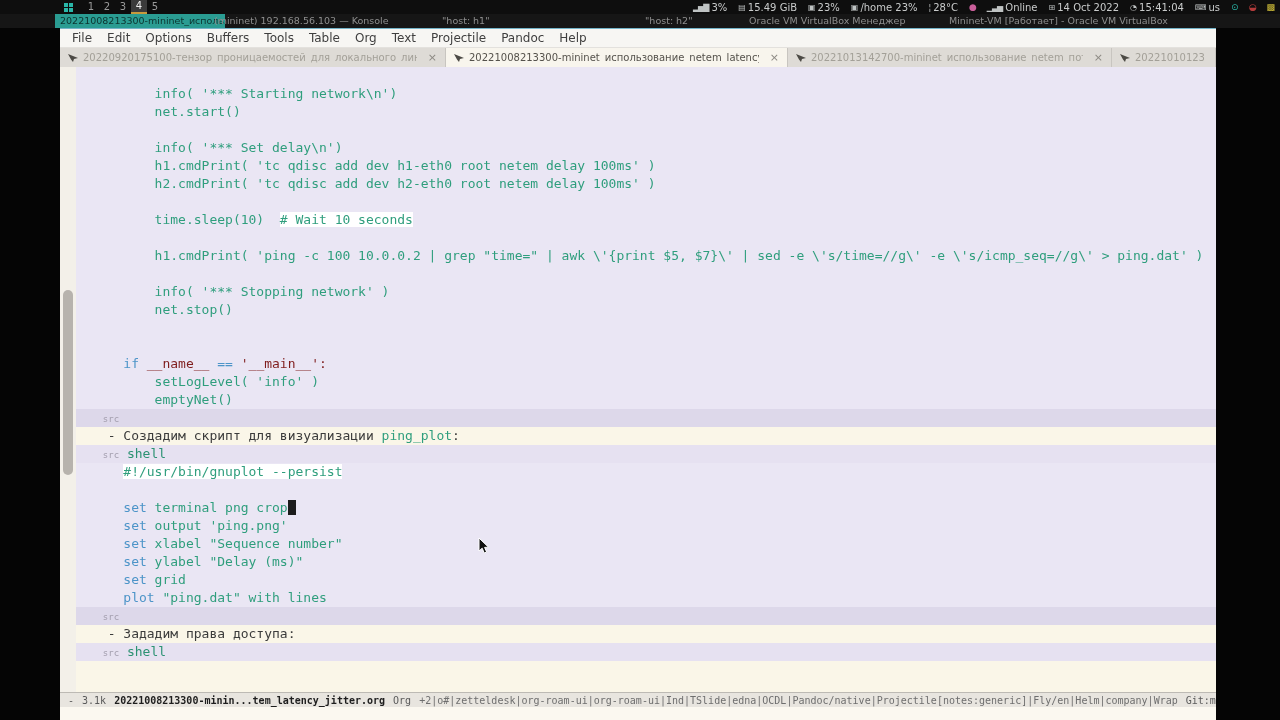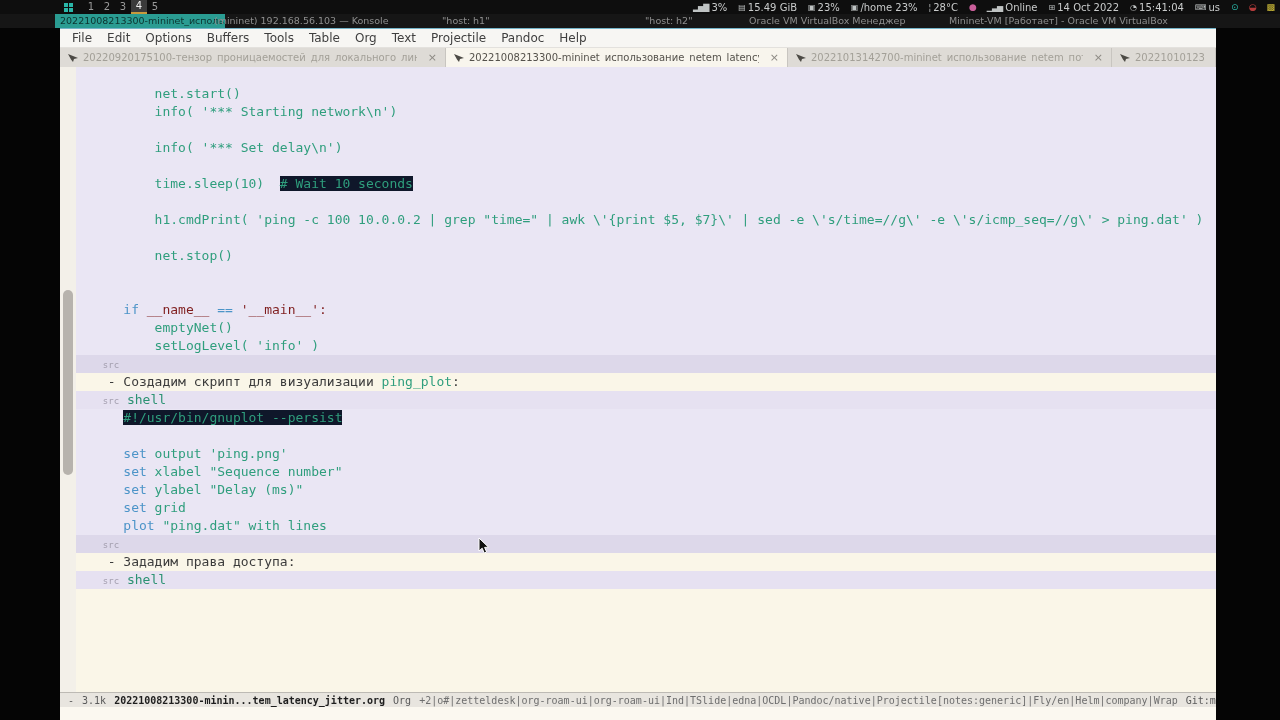--- a/index.html
+++ b/index.html
@@ -57,21 +57,21 @@
   #lines{position:absolute;left:16px;right:0;top:0;}
   .line{height:18px;line-height:18px;white-space:pre;padding-left:16px;}
   .bg-py{background:#eae6f4;}
   .bg-srcbegin{background:#e6e1f1;}
   .bg-srcend{background:#ddd8ea;}
   .bg-plain{background:transparent;}
   .c-g{color:#2f9e7d;}
   .c-k{color:#4c94c8;}
   .c-d{color:#7f1d1d;}
   .c-t{color:#3b3b3b;}
-  .c-hl{color:#2f9e7d;background:#0f172a;}
+  .c-hl{color:#2f9e7d;background:#ffffff;}
   .c-sl{color:#a39eae;font-size:9px;}
   .c-tw{color:#2c9273;}
   .c-cur{background:#1c1c1c;}
 
   
   #modeline{height:14px;background:#e8e5df;border-top:1px solid #bdbab4;display:flex;
             align-items:center;font-family:"DejaVu Sans Mono",monospace;font-size:10px;
             color:#5a5a5a;padding:0 8px;gap:8px;flex:none;white-space:nowrap;overflow:hidden;}
   #ml-buffer{font-weight:bold;color:#1e1e1e;}
   #ml-minors{color:#6e6e6e;}
@@ -206,40 +206,44 @@
           <span class="tlabel">20221010123</span>
         </div>
       </div>
 
     <div id="buffer">
       <div id="scrollbar">
         <div id="scroll-thumb"></div>
       </div>
       <div id="lines">
           <div class="line bg-py"></div>
+          <div class="line bg-py"><span class="c-g">        info( '*** Starting network\n')</span></div>
           <div class="line bg-py"><span class="c-g">        net.start()</span></div>
-          <div class="line bg-py"><span class="c-g">        info( '*** Starting network\n')</span></div>
           <div class="line bg-py"></div>
           <div class="line bg-py"><span class="c-g">        info( '*** Set delay\n')</span></div>
+          <div class="line bg-py"><span class="c-g">        h1.cmdPrint( 'tc qdisc add dev h1-eth0 root netem delay 100ms' )</span></div>
+          <div class="line bg-py"><span class="c-g">        h2.cmdPrint( 'tc qdisc add dev h2-eth0 root netem delay 100ms' )</span></div>
           <div class="line bg-py"></div>
           <div class="line bg-py"><span class="c-g">        time.sleep(10)  </span><span class="c-hl"># Wait 10 seconds</span></div>
           <div class="line bg-py"></div>
           <div class="line bg-py"><span class="c-g">        h1.cmdPrint( 'ping -c 100 10.0.0.2 | grep "time=" | awk \'{print $5, $7}\' | sed -e \'s/time=//g\' -e \'s/icmp_seq=//g\' &gt; ping.dat' )</span></div>
           <div class="line bg-py"></div>
+          <div class="line bg-py"><span class="c-g">        info( '*** Stopping network' )</span></div>
           <div class="line bg-py"><span class="c-g">        net.stop()</span></div>
           <div class="line bg-py"></div>
           <div class="line bg-py"></div>
           <div class="line bg-py"><span class="c-g">    </span><span class="c-k">if</span><span class="c-g"> </span><span class="c-d">__name__</span><span class="c-g"> </span><span class="c-k">==</span><span class="c-g"> </span><span class="c-d">'__main__'</span><span class="c-d">:</span></div>
+          <div class="line bg-py"><span class="c-g">        setLogLevel( 'info' )</span></div>
           <div class="line bg-py"><span class="c-g">        emptyNet()</span></div>
-          <div class="line bg-py"><span class="c-g">        setLogLevel( 'info' )</span></div>
           <div class="line bg-srcend"><span class="c-sl">  src</span></div>
           <div class="line bg-plain"><span class="c-t">  - Создадим скрипт для визуализации </span><span class="c-g">ping_plot</span><span class="c-t">:</span></div>
           <div class="line bg-srcbegin"><span class="c-sl">  src</span><span class="c-tw"> shell</span></div>
           <div class="line bg-py"><span class="c-g">    </span><span class="c-hl">#!/usr/bin/gnuplot --persist</span></div>
           <div class="line bg-py"></div>
+          <div class="line bg-py"><span class="c-g">    </span><span class="c-k">set</span><span class="c-g"> terminal png crop</span><span class="c-cur"> </span></div>
           <div class="line bg-py"><span class="c-g">    </span><span class="c-k">set</span><span class="c-g"> output 'ping.png'</span></div>
           <div class="line bg-py"><span class="c-g">    </span><span class="c-k">set</span><span class="c-g"> xlabel "Sequence number"</span></div>
           <div class="line bg-py"><span class="c-g">    </span><span class="c-k">set</span><span class="c-g"> ylabel "Delay (ms)"</span></div>
           <div class="line bg-py"><span class="c-g">    </span><span class="c-k">set</span><span class="c-g"> grid</span></div>
           <div class="line bg-py"><span class="c-g">    </span><span class="c-k">plot</span><span class="c-g"> "ping.dat" with lines</span></div>
           <div class="line bg-srcend"><span class="c-sl">  src</span></div>
           <div class="line bg-plain"><span class="c-t">  - Зададим права доступа:</span></div>
           <div class="line bg-srcbegin"><span class="c-sl">  src</span><span class="c-tw"> shell</span></div>
         </div>
     </div>

